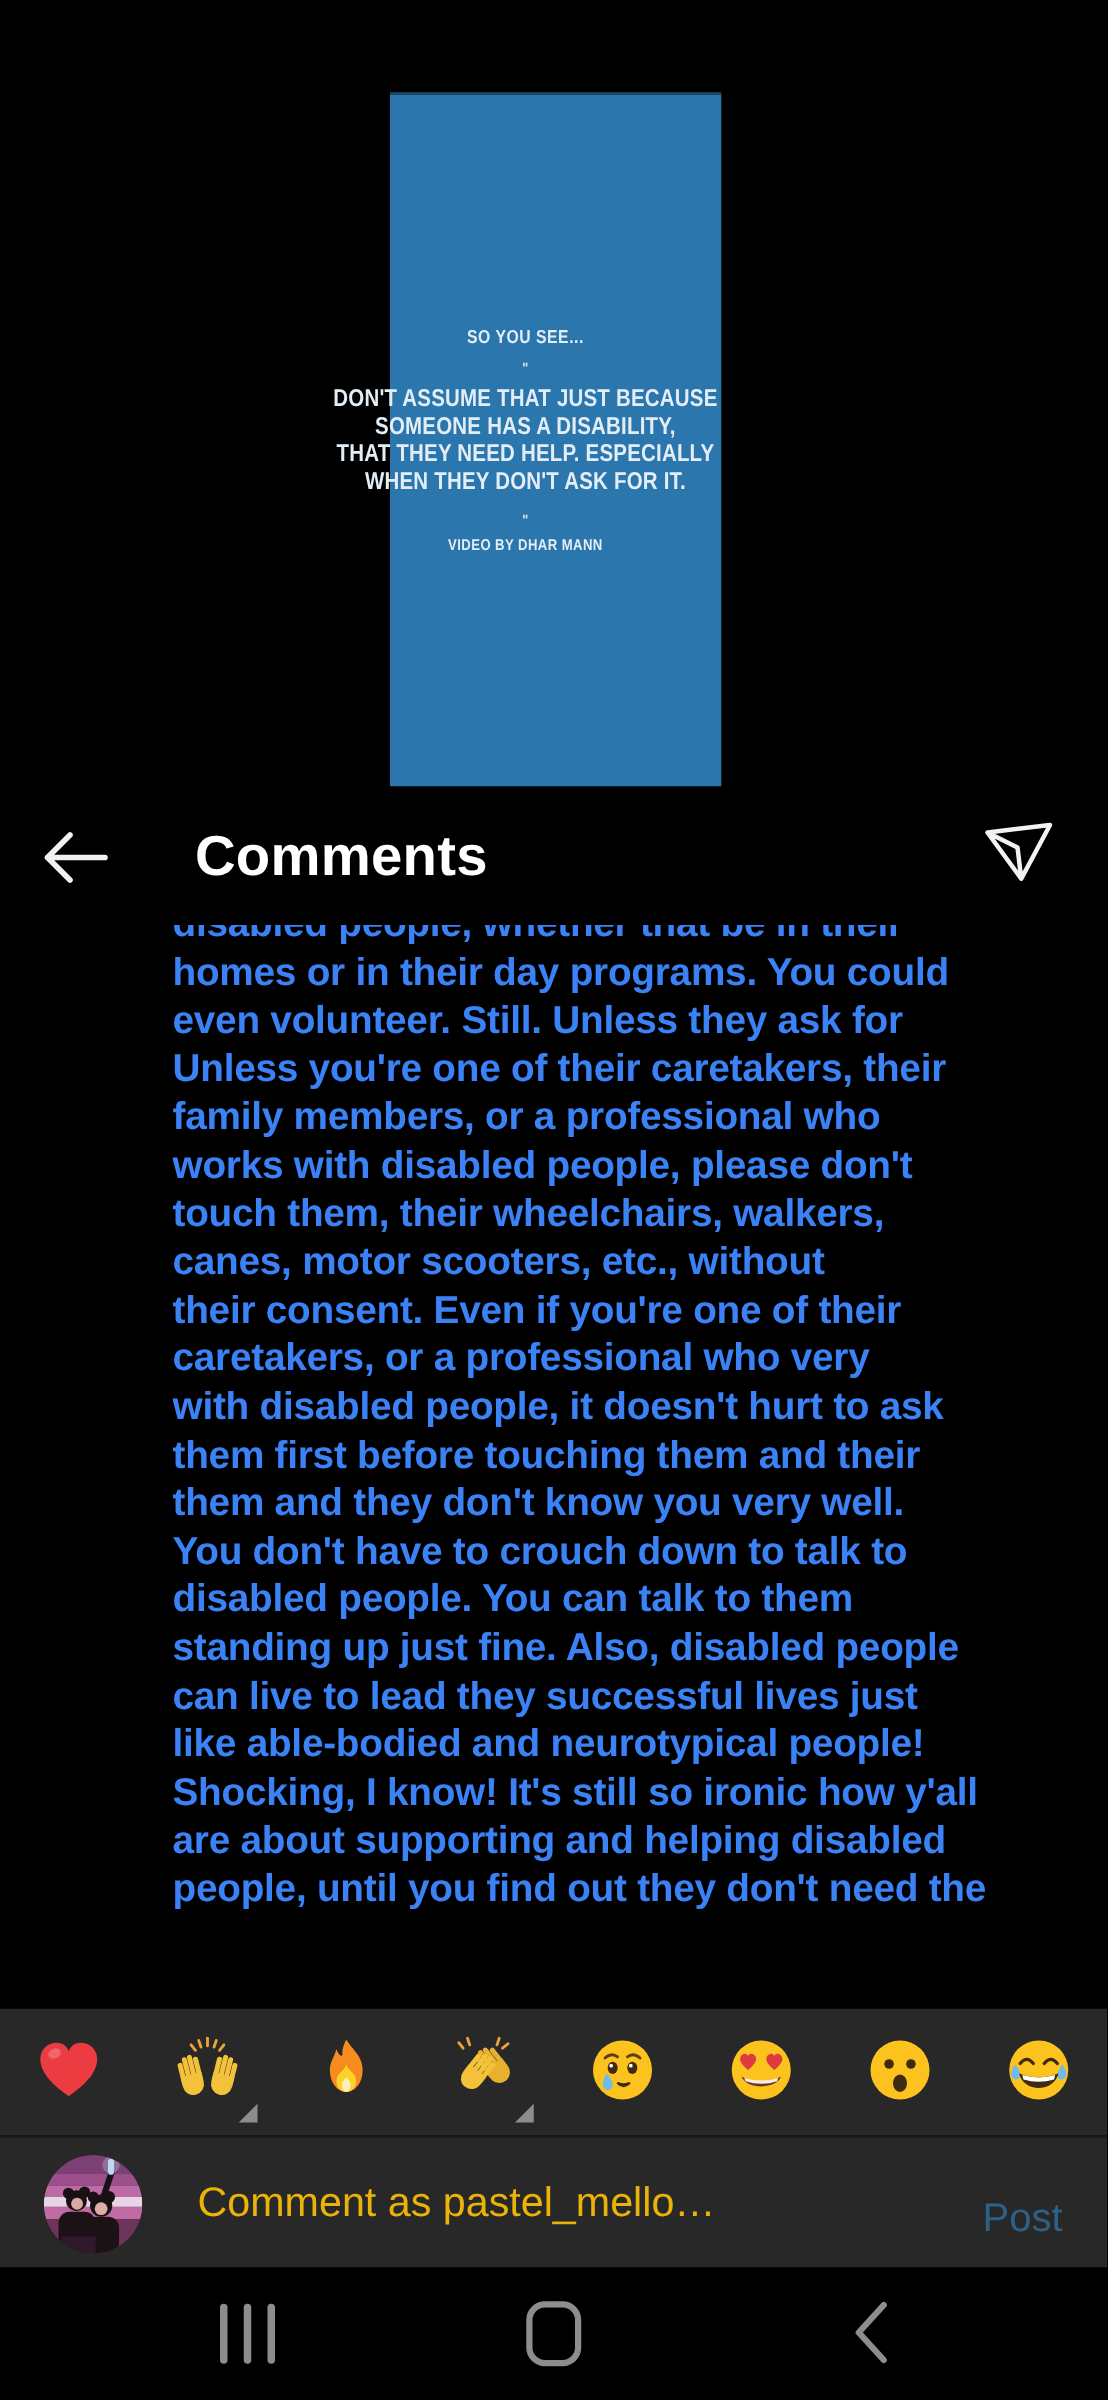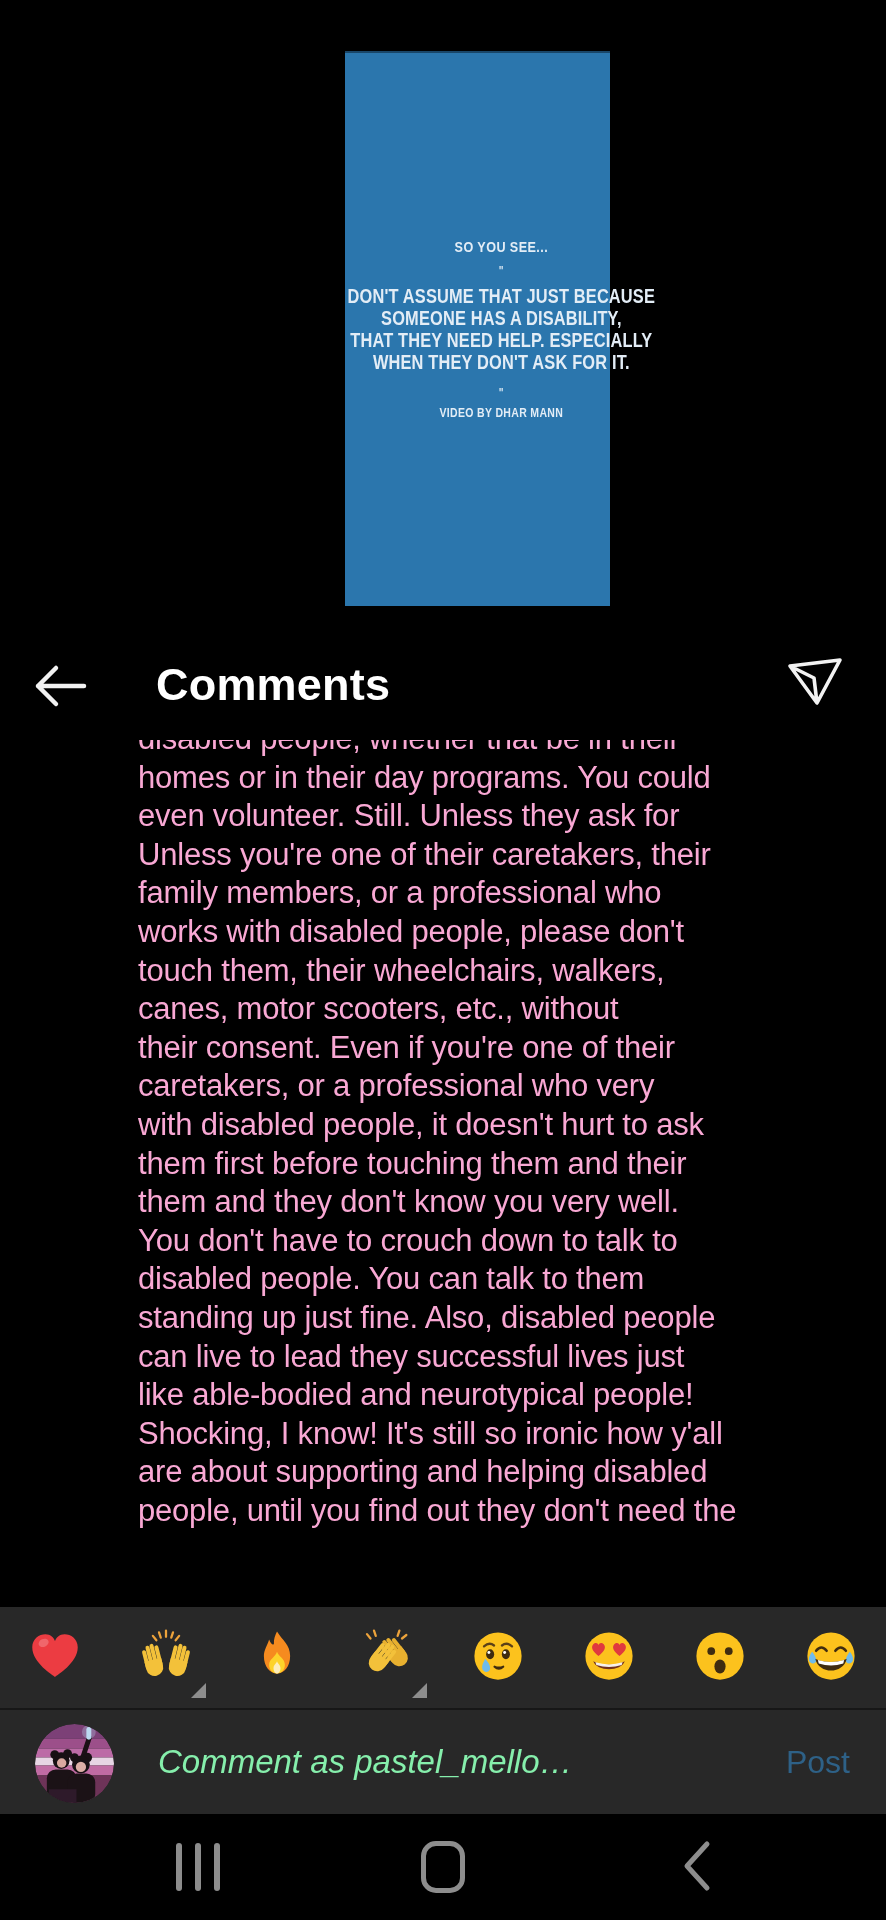--- a/index.html
+++ b/index.html
@@ -1,58 +1,58 @@
 <!DOCTYPE html>
 <html><head>
 <meta charset="utf-8">
 <style>
   html,body{margin:0;padding:0;background:#000;}
   .screen{position:relative;width:886px;height:1920px;background:#000;overflow:hidden;
           font-family:"Liberation Sans",sans-serif;}
 
   
-  .video-thumb{position:absolute;left:312px;top:51px;width:265px;height:555px;
-               display:flex;align-items:center;justify-content:flex-start;box-shadow:0 2px 0 rgba(0,0,0,.4) inset;margin-left:33px;}
+  .video-thumb{position:absolute;left:312px;top:74px;width:265px;height:555px;
+               display:flex;align-items:center;justify-content:flex-end;box-shadow:0 2px 0 rgba(0,0,0,.4) inset;}
   .video-caption{display:flex;flex-direction:column;align-items:center;text-align:center;
                  color:#e3edf6;font-weight:700;transform:scaleX(.84);letter-spacing:.2px;width:118%;}
   .vc-eyebrow{font-size:15px;letter-spacing:.5px;}
   .vc-quote{font-size:12px;margin:9px 0 7px 0;opacity:.95;}
   .vc-quote2{font-size:12px;margin:13px 0 6px 0;opacity:.95;}
   .vc-line{font-size:19.5px;line-height:22px;white-space:nowrap;}
   .vc-credit{font-size:12.5px;letter-spacing:.4px;}
 
   
   .hdr-back{position:absolute;left:28px;top:658px;width:64px;height:58px;display:flex;
             align-items:center;justify-content:center;background:none;border:none;padding:0;}
   .hdr-title{position:absolute;left:156px;top:659px;font-size:45px;font-weight:700;color:#ffffff;
              letter-spacing:.2px;}
   .hdr-share{position:absolute;left:780px;top:652px;width:70px;height:62px;display:flex;
              align-items:center;justify-content:center;background:none;border:none;padding:0;}
 
   
   .comments-list{position:absolute;left:138px;right:84px;top:740px;bottom:313px;overflow:hidden;}
   .comments-inner{margin-top:-20px;}
-  .cline{font-size:31px;line-height:38.6px;color:#f9a8d4;letter-spacing:-.2px;white-space:nowrap;}
+  .cline{font-size:31px;line-height:38.6px;color:#3b82f6;letter-spacing:-.2px;white-space:nowrap;font-weight:bold;}
 
   
   .reaction-bar{position:absolute;left:0;top:1607px;width:886px;height:101px;background:#282828;
                 display:flex;align-items:center;}
   .emoji-cell{position:relative;flex:1 1 0;height:100%;display:flex;align-items:center;
               justify-content:center;background:none;border:none;padding:0;}
   .emoji-cell svg{width:56px;height:56px;}
   .variant-tri{position:absolute;right:16px;bottom:10px;width:0;height:0;
                border-left:15px solid transparent;border-bottom:15px solid #8d8d8d;}
 
   
   .composer{position:absolute;left:0;top:1708px;width:886px;height:106px;background:#282828;
             border-top:2px solid #171717;box-sizing:border-box;}
   .avatar{position:absolute;left:35px;top:14px;width:79px;height:79px;border-radius:50%;overflow:hidden;}
   .composer-input{position:absolute;left:158px;top:0;height:100%;display:flex;align-items:center;
-                  font-size:33px;color:#86efac;font-style:italic;}
-  .post-btn{position:absolute;right:36px;top:0;height:100%;display:flex;align-items:center;
+                  font-size:33px;color:#eab308;}
+  .post-btn{position:absolute;right:36px;top:12px;height:100%;display:flex;align-items:center;
             font-size:32px;color:#2e6187;background:none;border:none;padding:0;}
 
   
   .navbar{position:absolute;left:0;top:1814px;width:886px;height:106px;background:#000;}
   .nav-btn{position:absolute;top:0;height:100%;display:flex;align-items:center;justify-content:center;
            background:none;border:none;padding:0;}
   .nav-recents{left:160px;width:76px;}
   .nav-home{left:405px;width:76px;}
   .nav-back{left:658px;width:76px;}
   .recents-bars{display:flex;gap:13px;}

